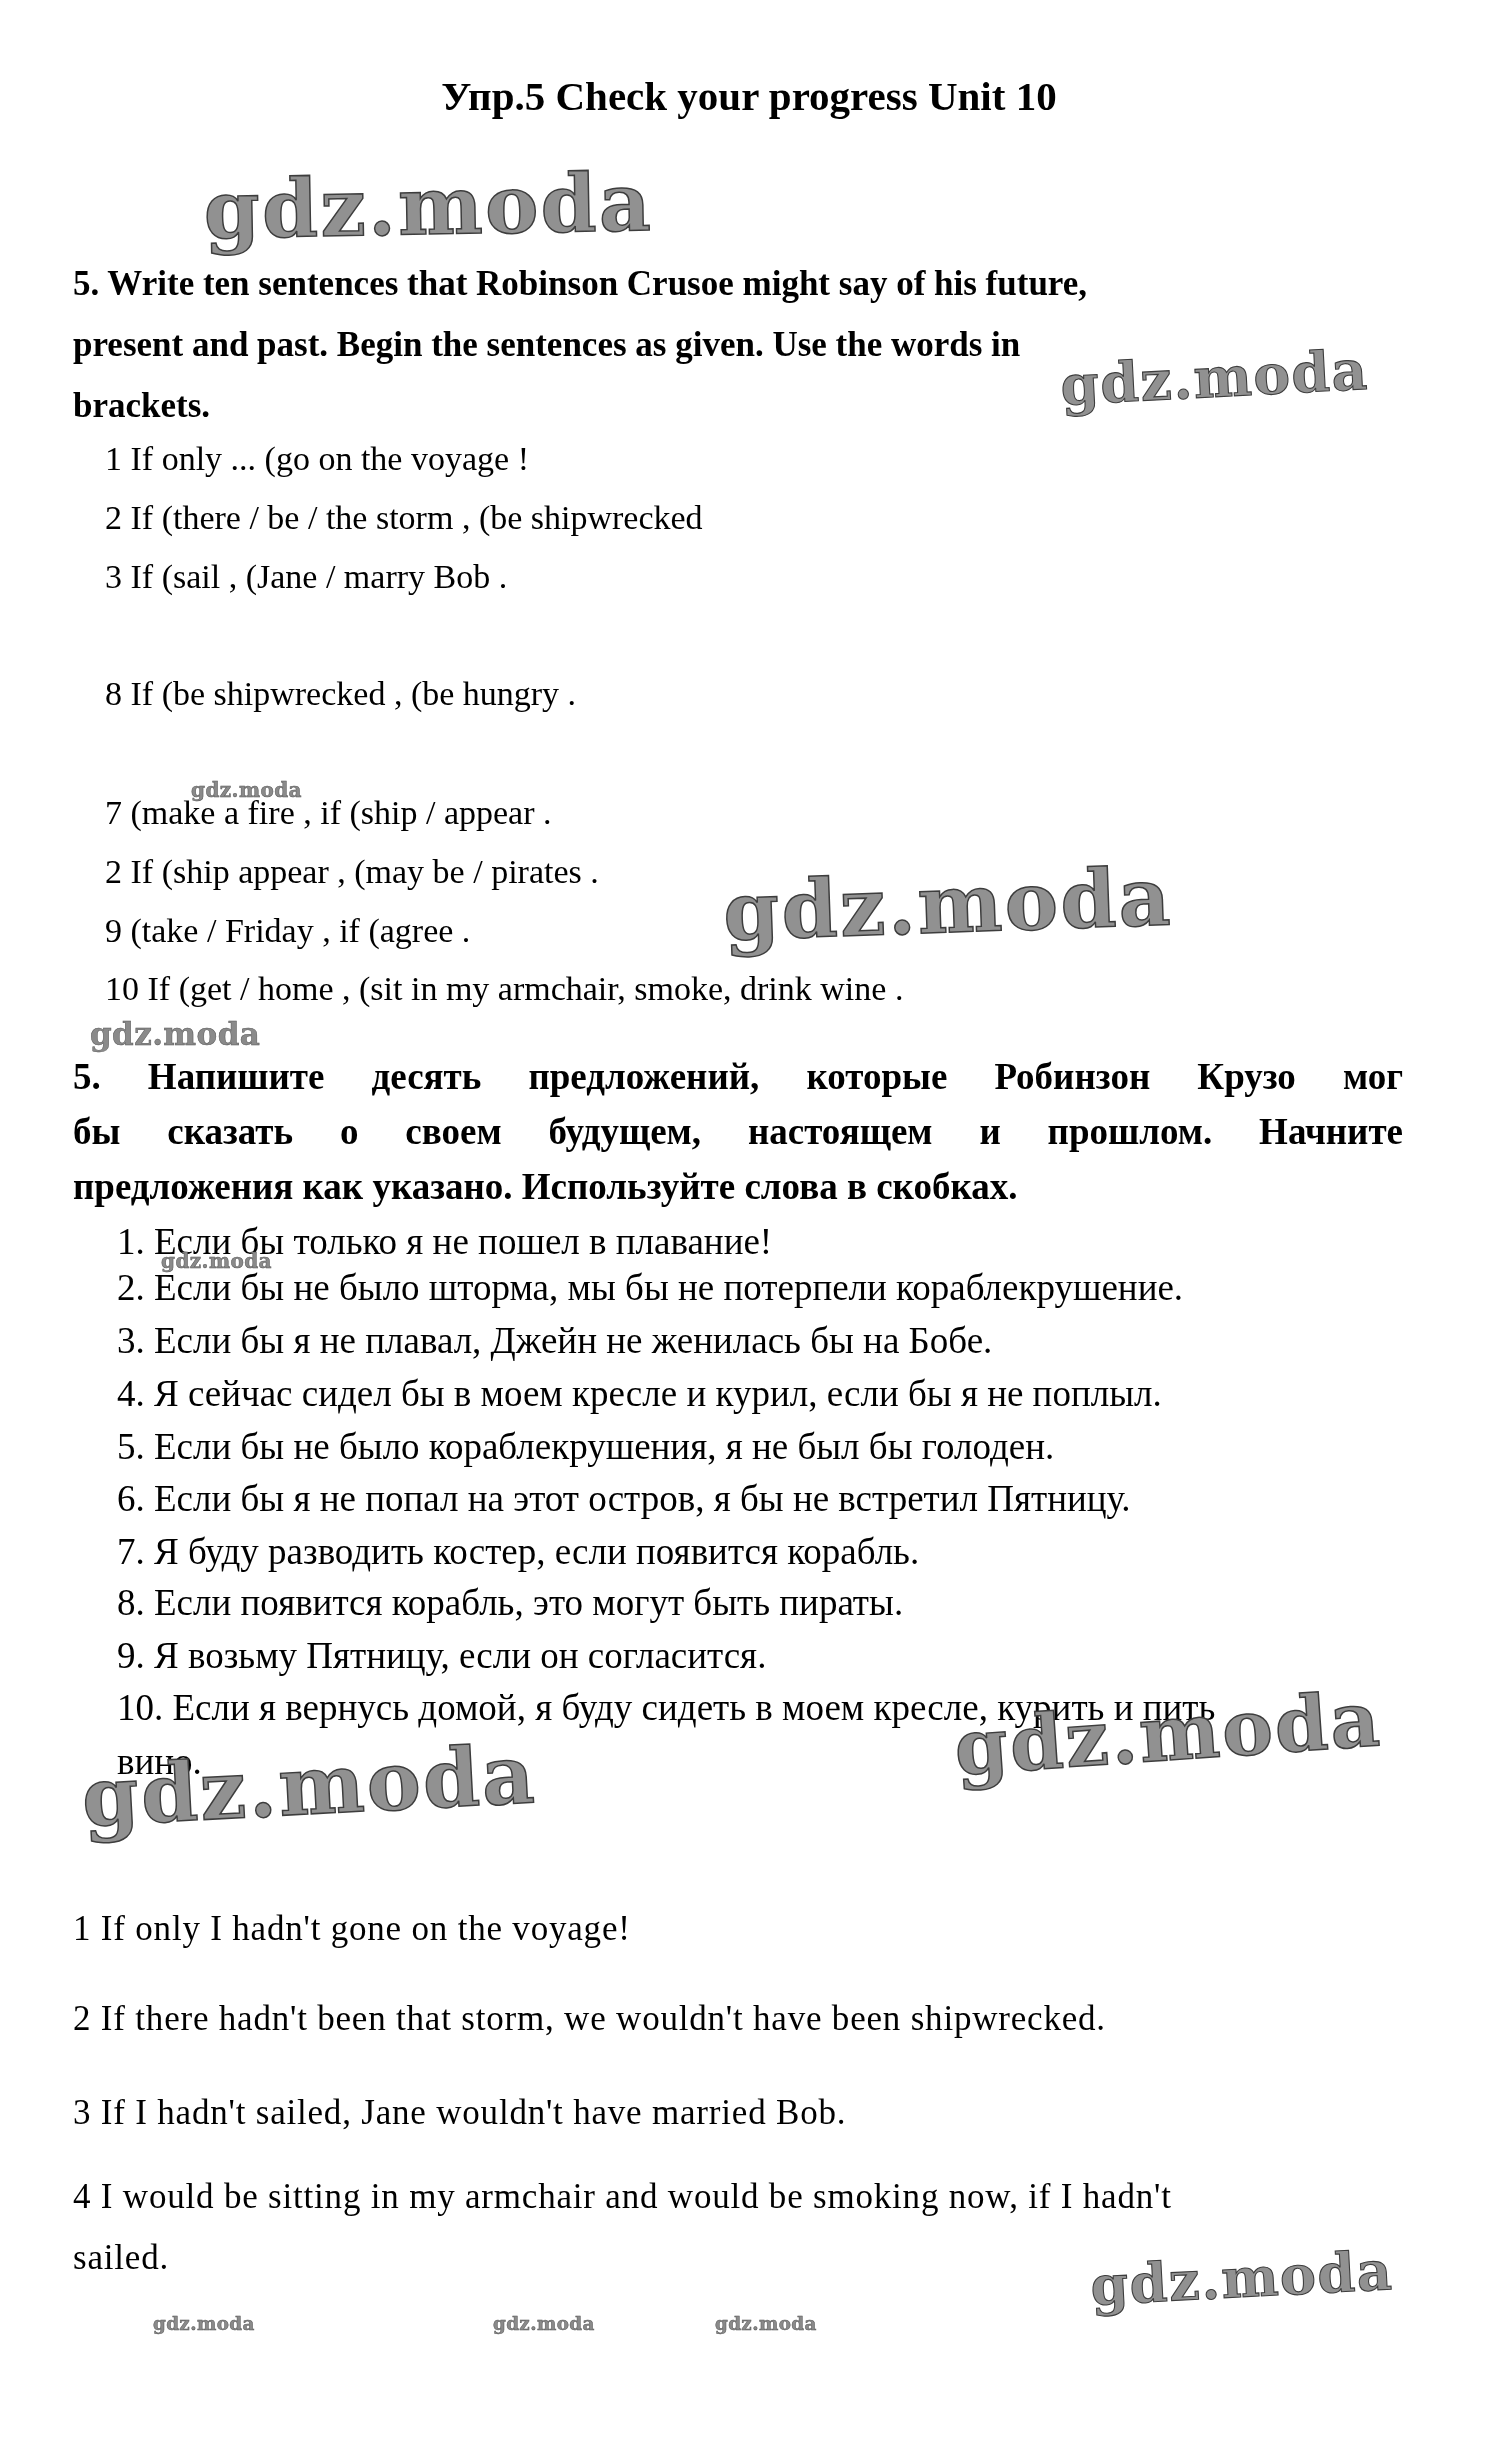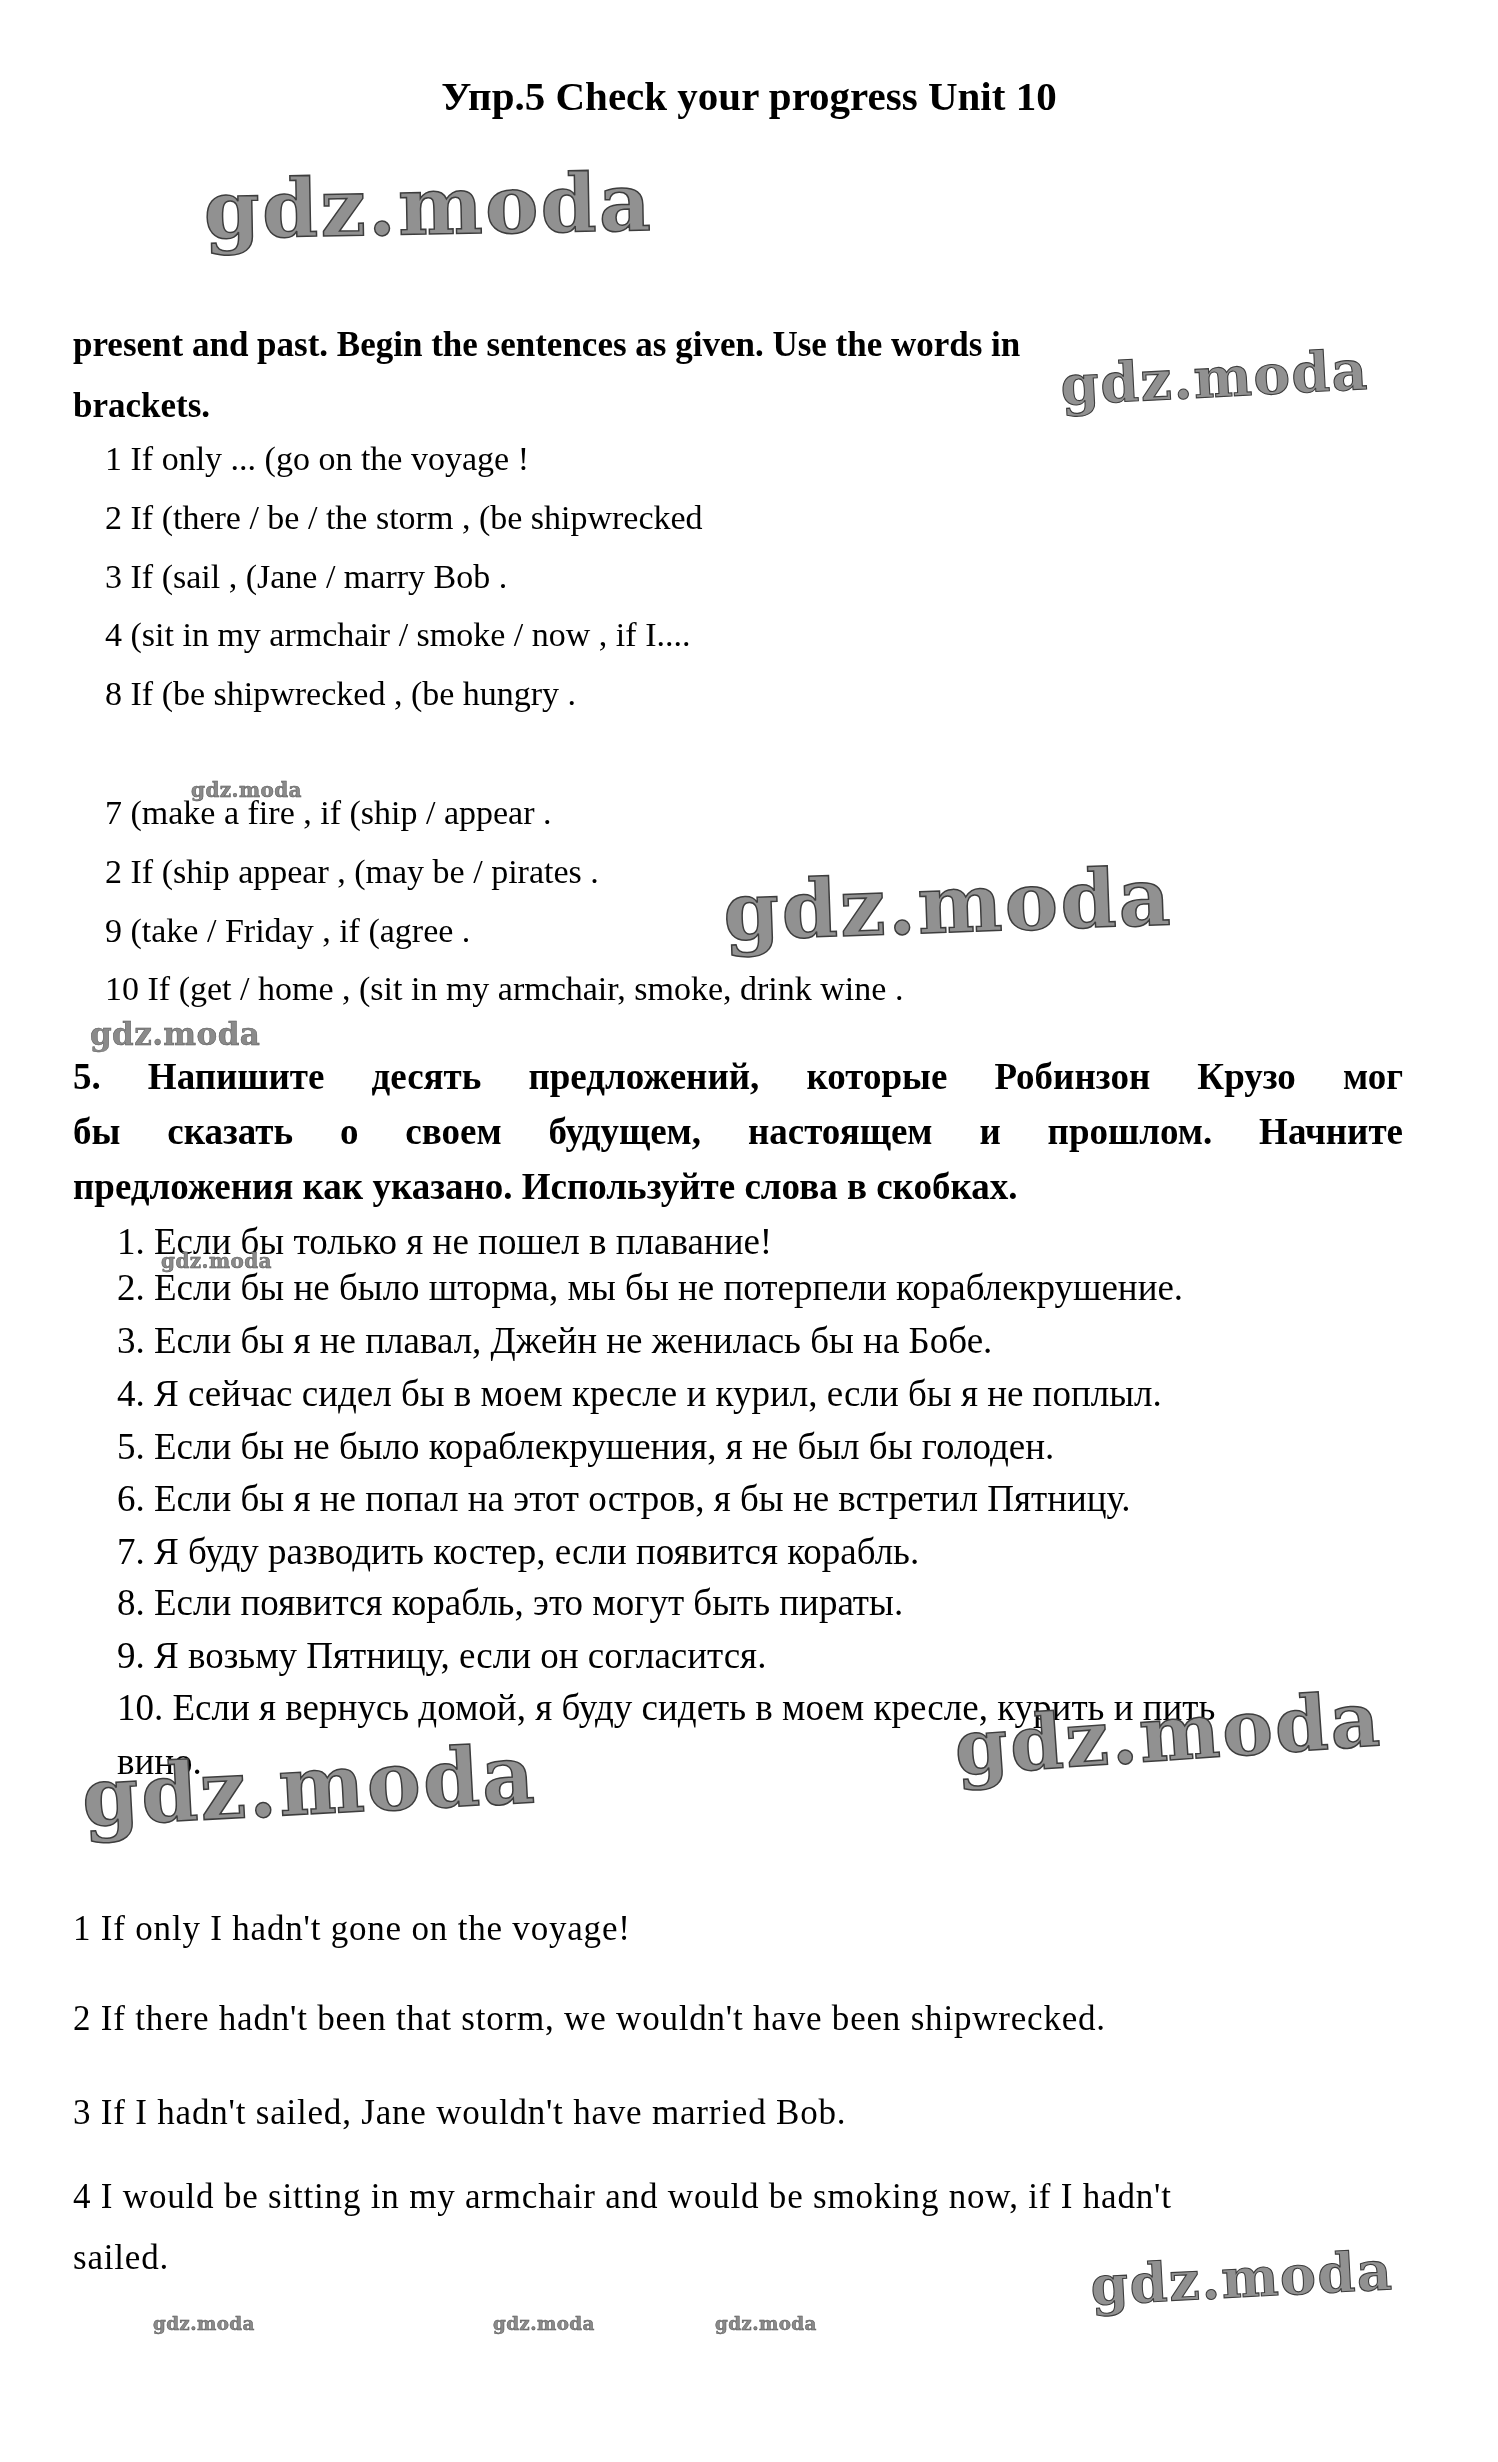--- a/index.html
+++ b/index.html
@@ -57,29 +57,29 @@
 </style>
 </head>
 <body>
 
 <div class="page">
 
   <div class="l title" style="top:76px">Упр.5 Check your progress Unit 10</div>
 
   <div class="wm" style="left:203px; top:170px; font-size:80px; transform:rotate(-1deg)">gdz.moda</div>
 
+  <div class="l intro-en" style="top:266px">5. Write ten sentences that Robinson Crusoe might say of his future,</div>
   <div class="l intro-en" style="top:327px">present and past. Begin the sentences as given. Use the words in</div>
   <div class="l intro-en" style="top:388px">brackets.</div>
 
   <div class="wm wm-med" style="left:1059px; top:358px; font-size:55px; transform:rotate(-3deg)">gdz.moda</div>
 
   <div class="l en-item" style="top:442px">1 If only ... (go on the voyage !</div>
   <div class="l en-item" style="top:501px">2 If (there / be / the storm , (be shipwrecked</div>
   <div class="l en-item" style="top:560px">3 If (sail , (Jane / marry Bob .</div>
-  <div class="l en-item" style="top:618px">4 (sit in my armchair / smoke / now , if I....</div>
   <div class="l en-item" style="top:677px">8 If (be shipwrecked , (be hungry .</div>
   <div class="l en-item" style="top:796px">7 (make a fire , if (ship / appear .</div>
   <div class="l en-item" style="top:855px">2 If (ship appear , (may be / pirates .</div>
   <div class="l en-item" style="top:914px">9 (take / Friday , if (agree .</div>
   <div class="l en-item" style="top:972px">10 If (get / home , (sit in my armchair, smoke, drink wine .</div>
 
   <div class="wm wm-small" style="left:191px; top:780px; font-size:20px">gdz.moda</div>
 
   <div class="wm" style="left:722px; top:872px; font-size:80px; transform:rotate(-2deg)">gdz.moda</div>
 

